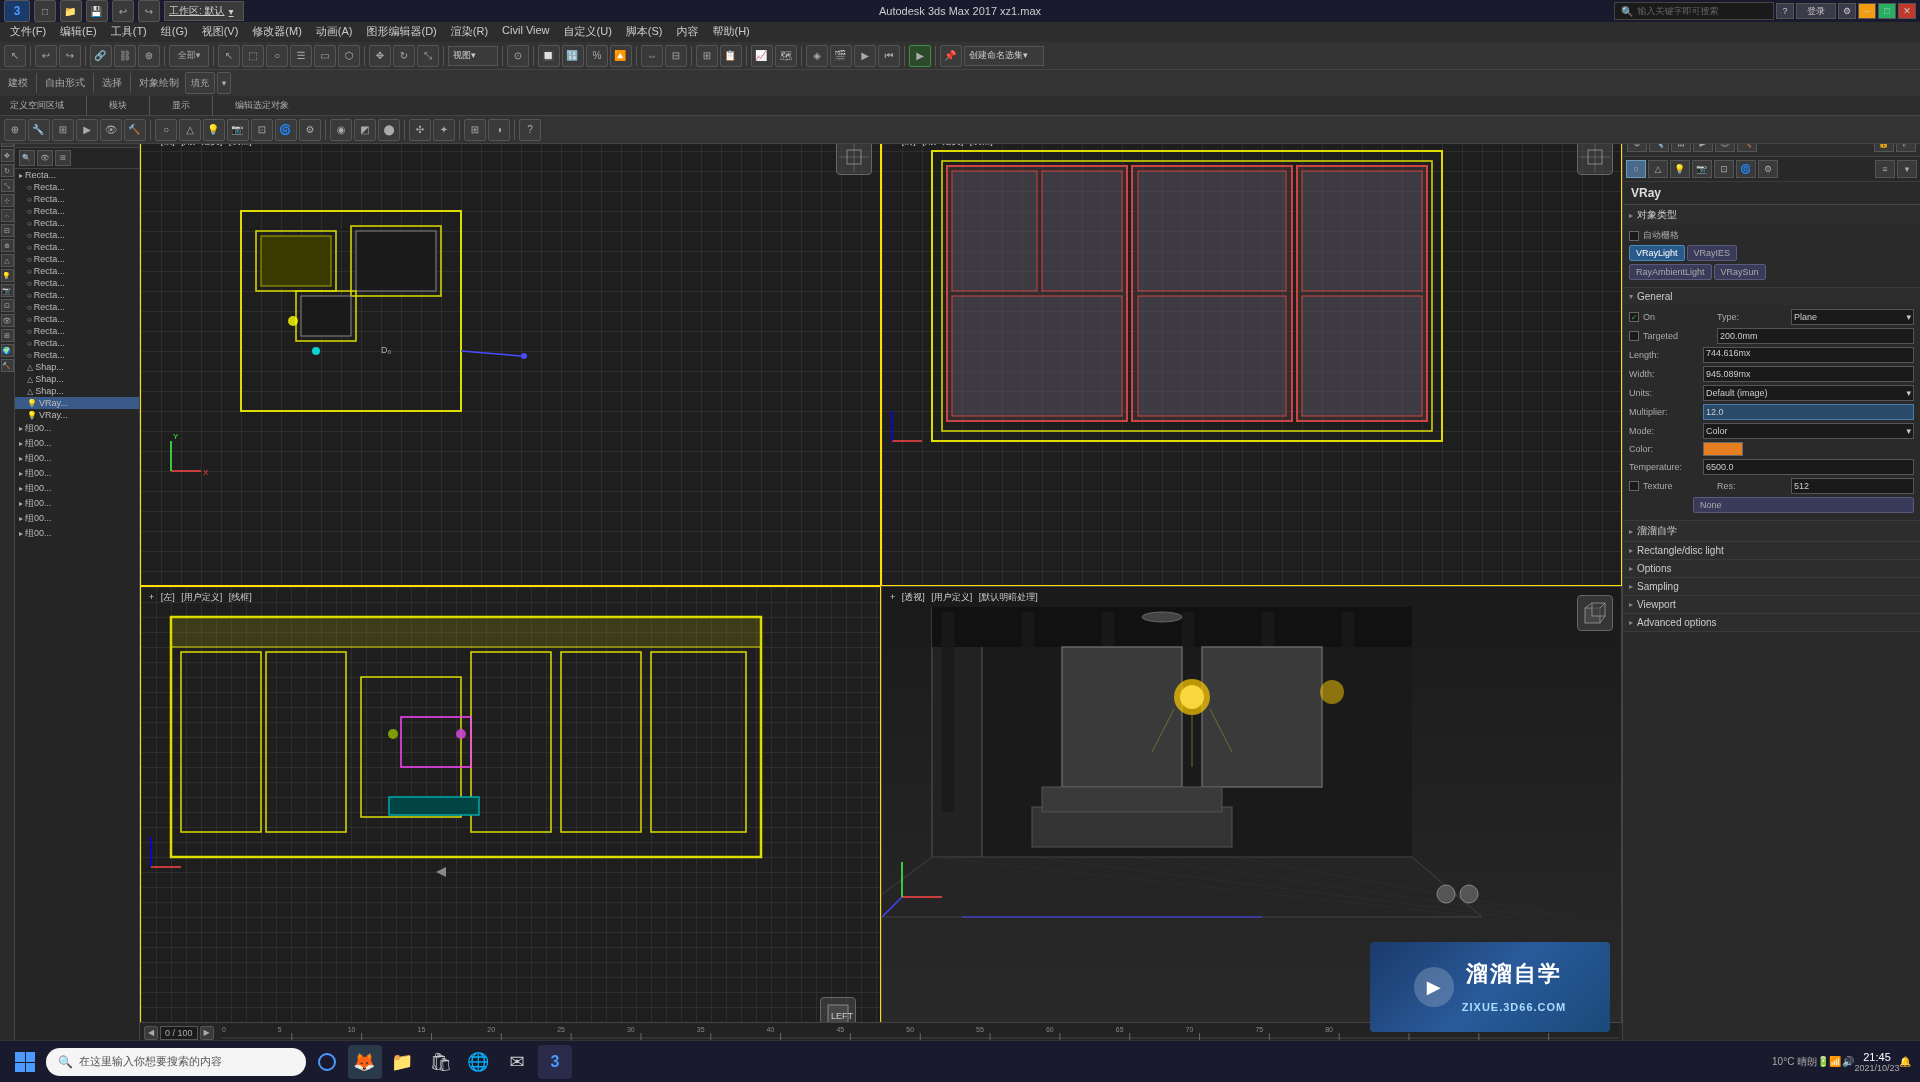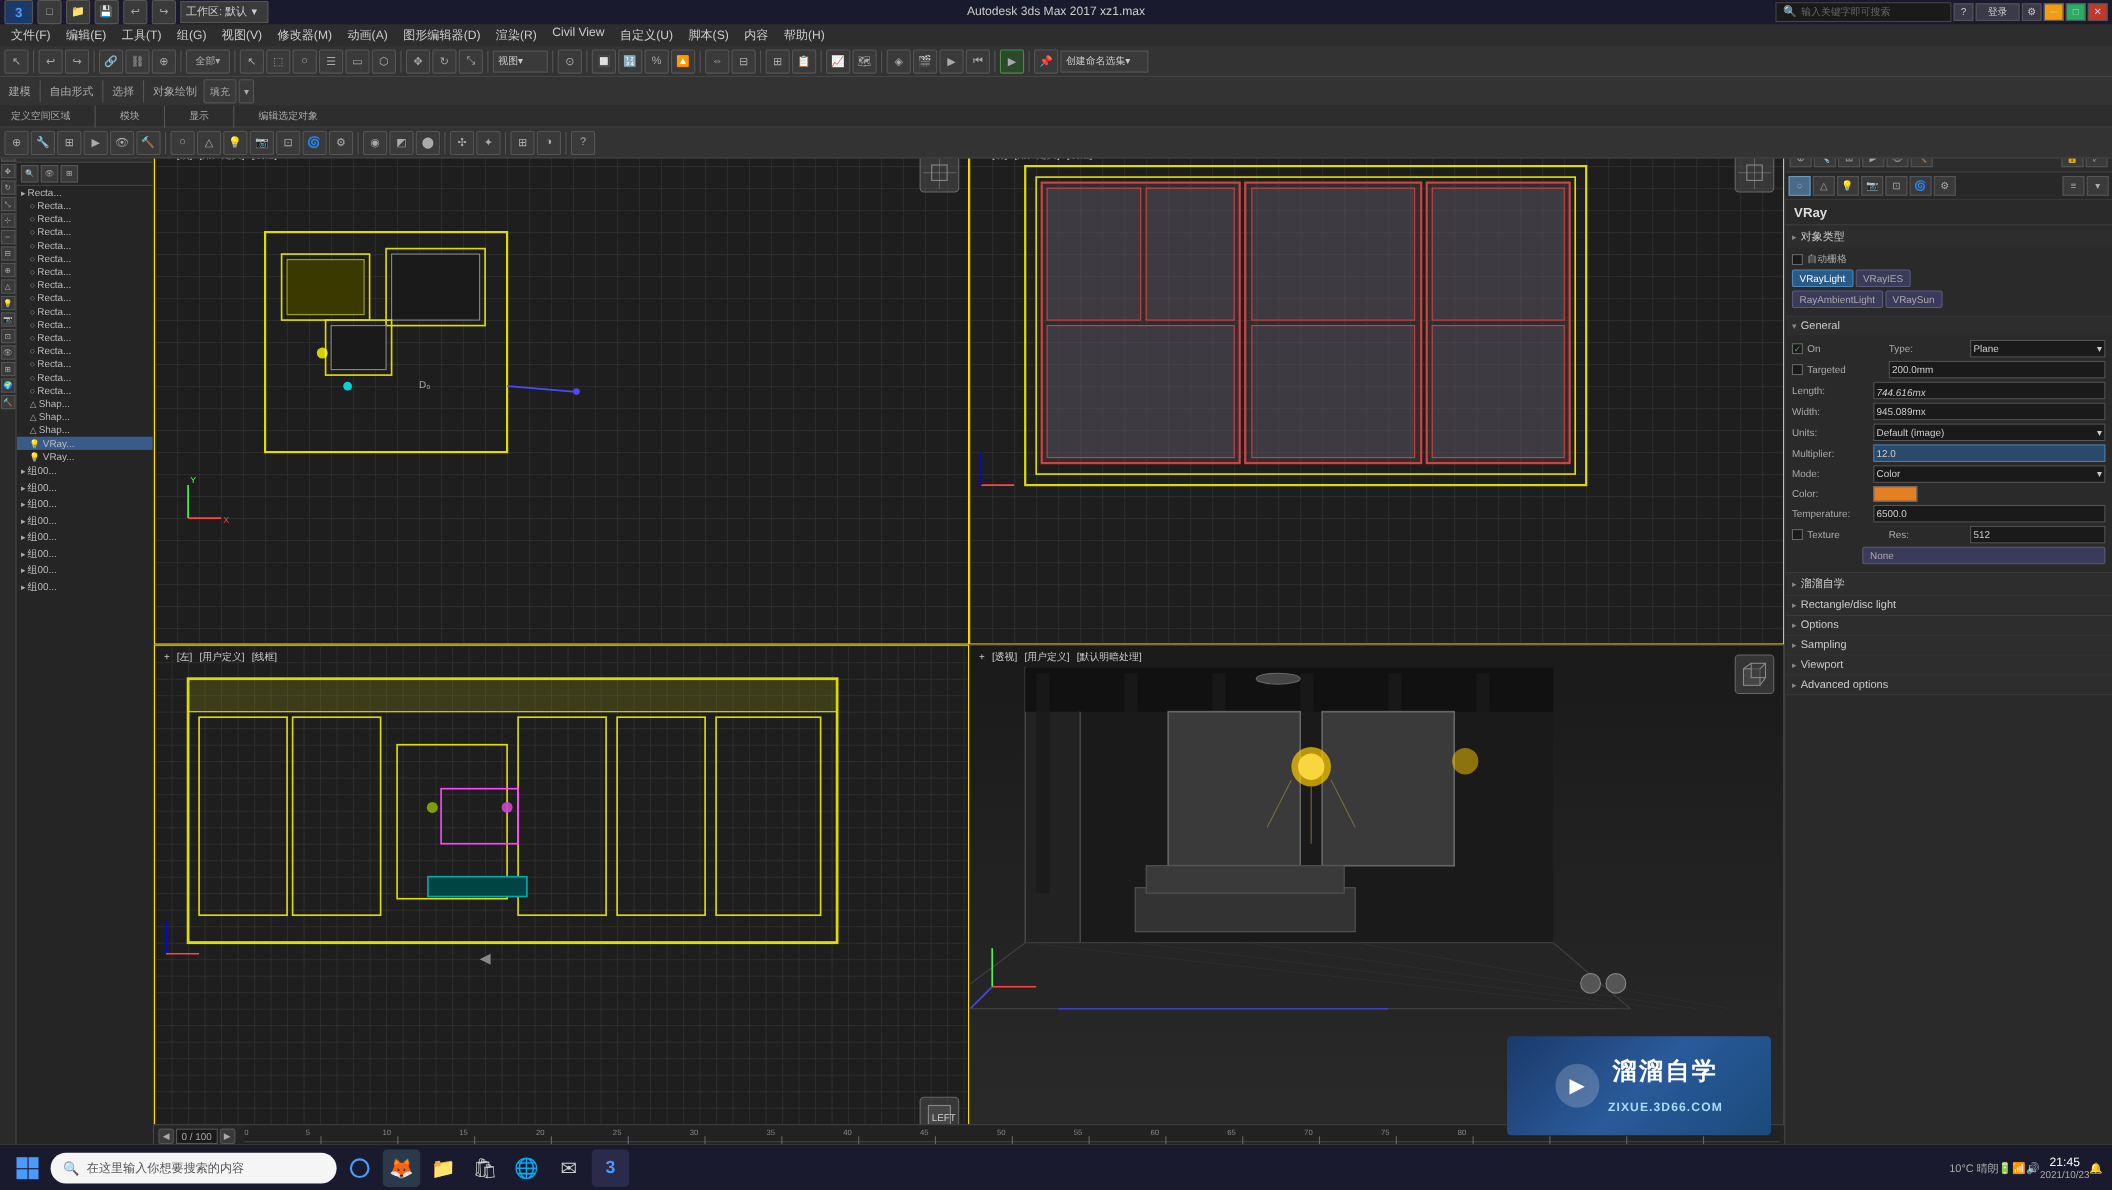--- a/index.html
+++ b/index.html
@@ -561,21 +561,21 @@
   <div class="left">
     <div class="tb-btn" style="background:#1a3a6a;color:#4a9aff;font-weight:bold;font-size:12px;width:26px;">
       <span>3</span>
     </div>
 
     <div class="tb-btn">□</div>
     <div class="tb-btn">📁</div>
     <div class="tb-btn">💾</div>
     <div class="tb-btn">↩</div>
     <div class="tb-btn">↪</div>
-    <div class="tb-dropdown" style="min-width:80px;">
+    <div class="tb-dropdown" style="min-width:80px;text-decoration:underline;">
       <span>工作区: 默认</span>
       <span>▾</span>
     </div>
   </div>
   <div class="title">Autodesk 3ds Max 2017  xz1.max</div>
   <div class="right">
     <div style="background:#1a1a1a;border:1px solid #444;height:18px;display:flex;align-items:center;padding:0 6px;gap:4px;min-width:160px;">
       <span style="color:#888;font-size:10px;">🔍</span>
       <span style="font-size:9px;color:#666;">输入关键字即可搜索</span>
     </div>
@@ -946,21 +946,21 @@
   </div>
 
   <div class="viewport" id="vp-bl" style="border: 1px solid #ffdd00;">
     <div class="vp-grid vp-grid-dark"></div>
     <div class="viewport-label">
       <span>+</span>
       <span>[左]</span>
       <span>[用户定义]</span>
       <span>[线框]</span>
     </div>
-    <div class="nav-cube" style="width:36px;height:36px;top:auto;bottom:8px;right:8px;">
+    <div class="nav-cube" style="width:36px;height:36px;top:auto;bottom:8px;right:24px;">
       <svg width="30" height="30" viewBox="0 0 30 30">
         <rect x="5" y="5" width="20" height="20" fill="rgba(80,80,80,0.6)" stroke="#888" stroke-width="1"></rect>
         <text x="8" y="19" fill="#ccc" font-size="9">LEFT</text>
       </svg>
     </div>
     <svg class="vp-svg">
 
       <rect x="30" y="30" width="590" height="240" fill="none" stroke="#dddd00" stroke-width="2.5"></rect>
 
       <rect x="30" y="30" width="590" height="30" fill="rgba(180,180,0,0.2)" stroke="#dddd00" stroke-width="1"></rect>
@@ -1183,21 +1183,21 @@
       <div class="prop-row">
         <div class="cb"></div>
         <span class="prop-label">Targeted</span>
         <div class="prop-input" style="display:flex;align-items:center;">
           <span>200.0mm</span>
         </div>
       </div>
 
       <div class="prop-row">
         <span class="prop-label">Length:</span>
-        <div class="prop-input" style="display:flex;align-items:flex-end;font-style:italic;">
+        <div class="prop-input" style="display:flex;align-items:flex-start;">
           <span>744.616mx</span>
         </div>
       </div>
 
       <div class="prop-row">
         <span class="prop-label">Width:</span>
         <div class="prop-input" style="display:flex;align-items:center;">
           <span>945.089mx</span>
         </div>
       </div>

